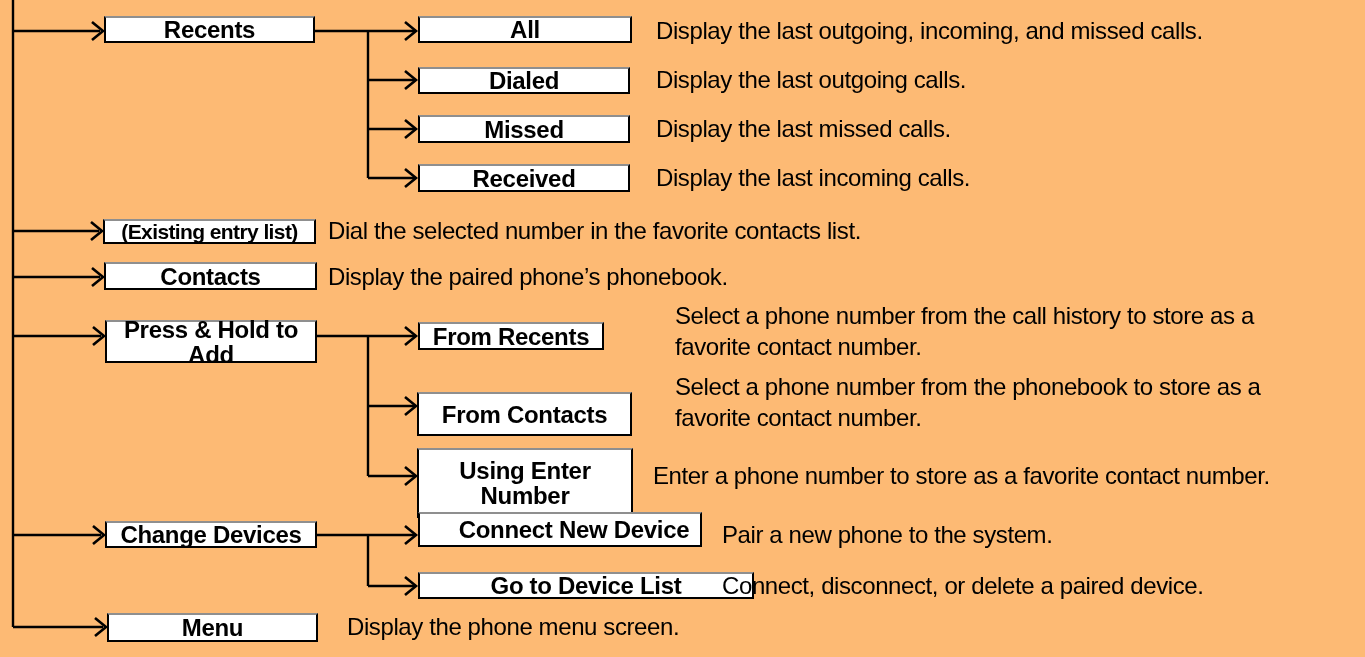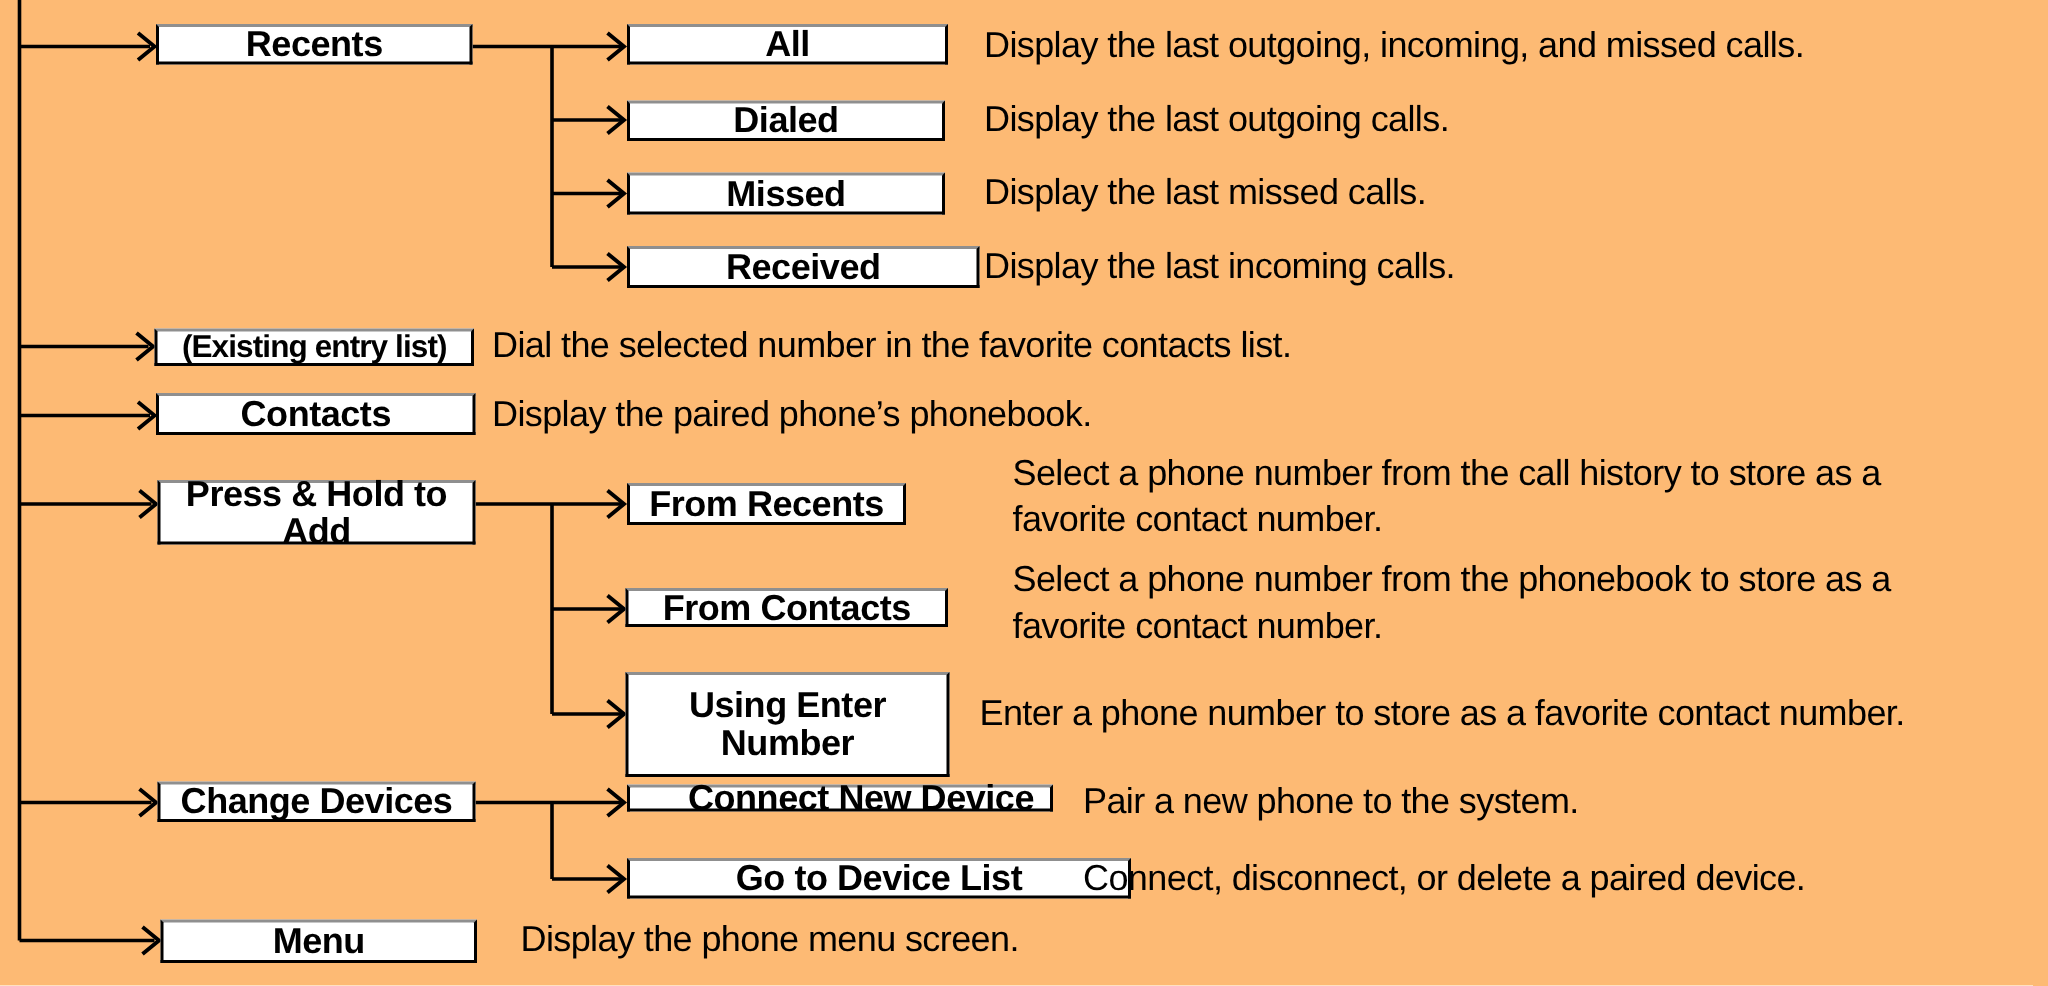--- a/index.html
+++ b/index.html
@@ -24,29 +24,29 @@
   .desc2{
     position:absolute;font-size:24px;font-weight:400;letter-spacing:-0.4px;
     line-height:31px;
   }
   .desc2 span{display:block;margin-left:22px;}
   
   .b-recents{left:104px;top:16px;width:211px;height:27px;}
   .b-all{left:418px;top:16px;width:214px;height:27px;}
   .b-dialed{left:418px;top:67px;width:212px;height:27px;}
   .b-missed{left:418px;top:115px;width:212px;height:28px;}
-  .b-received{left:418px;top:164px;width:235px;height:28px;}
+  .b-received{left:418px;top:164px;width:212px;height:28px;}
   .b-existing{left:103px;top:219px;width:213px;height:25px;font-size:21px;letter-spacing:-0.6px;}
   .b-contacts{left:104px;top:262px;width:213px;height:28px;}
   .b-press{left:105px;top:320px;width:212px;height:43px;}
   .b-fromrecents{left:418px;top:322px;width:186px;height:28px;}
-  .b-fromcontacts{left:417px;top:392px;width:215px;height:26px;}
+  .b-fromcontacts{left:417px;top:392px;width:215px;height:44px;}
   .b-usingenter{left:417px;top:448px;width:216px;height:70px;}
   .b-change{left:105px;top:521px;width:212px;height:27px;}
-  .b-connect{left:418px;top:523px;width:284px;height:18px;padding-left:28px;}
+  .b-connect{left:418px;top:512px;width:284px;height:35px;padding-left:28px;}
   .b-gotolist{left:418px;top:572px;width:336px;height:27px;}
   .b-menu{left:107px;top:613px;width:211px;height:29px;}
   
   .d-all{left:656px;top:16px;}
   .d-dialed{left:656px;top:65px;}
   .d-missed{left:656px;top:114px;}
   .d-received{left:656px;top:163px;}
   .d-existing{left:328px;top:216px;}
   .d-contacts{left:328px;top:262px;}
   .d-fromrecents{left:653px;top:300px;}

